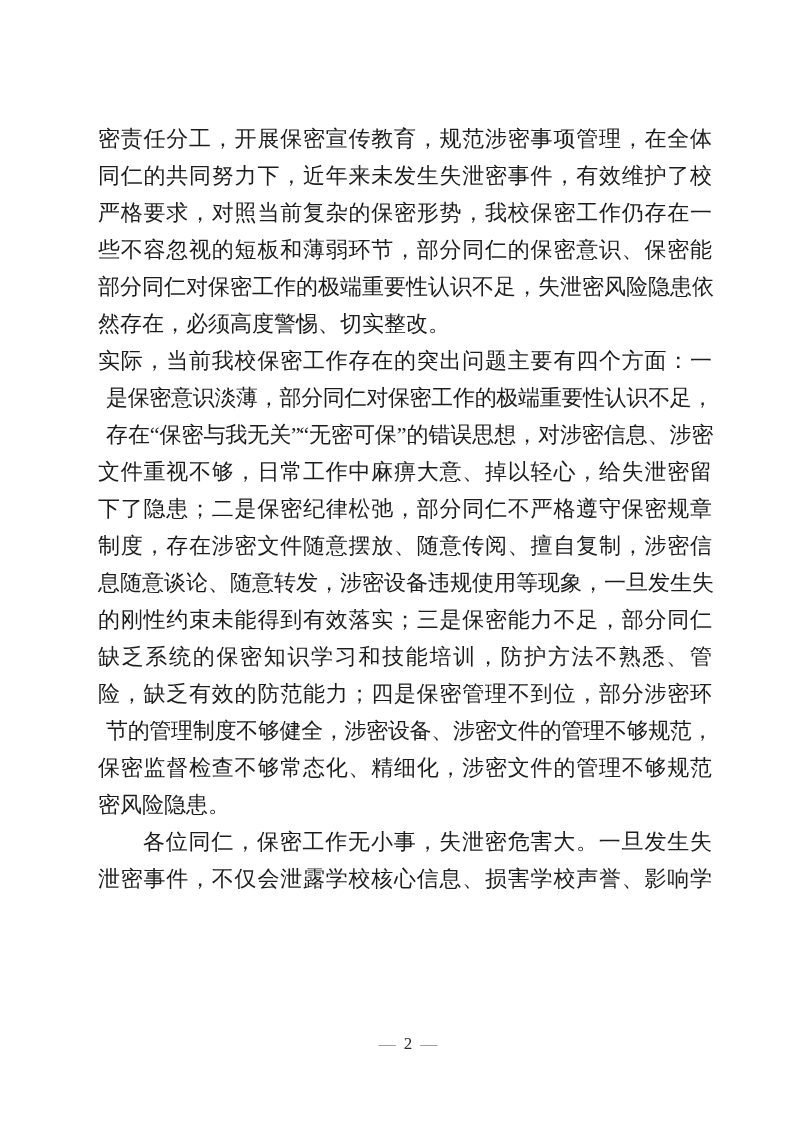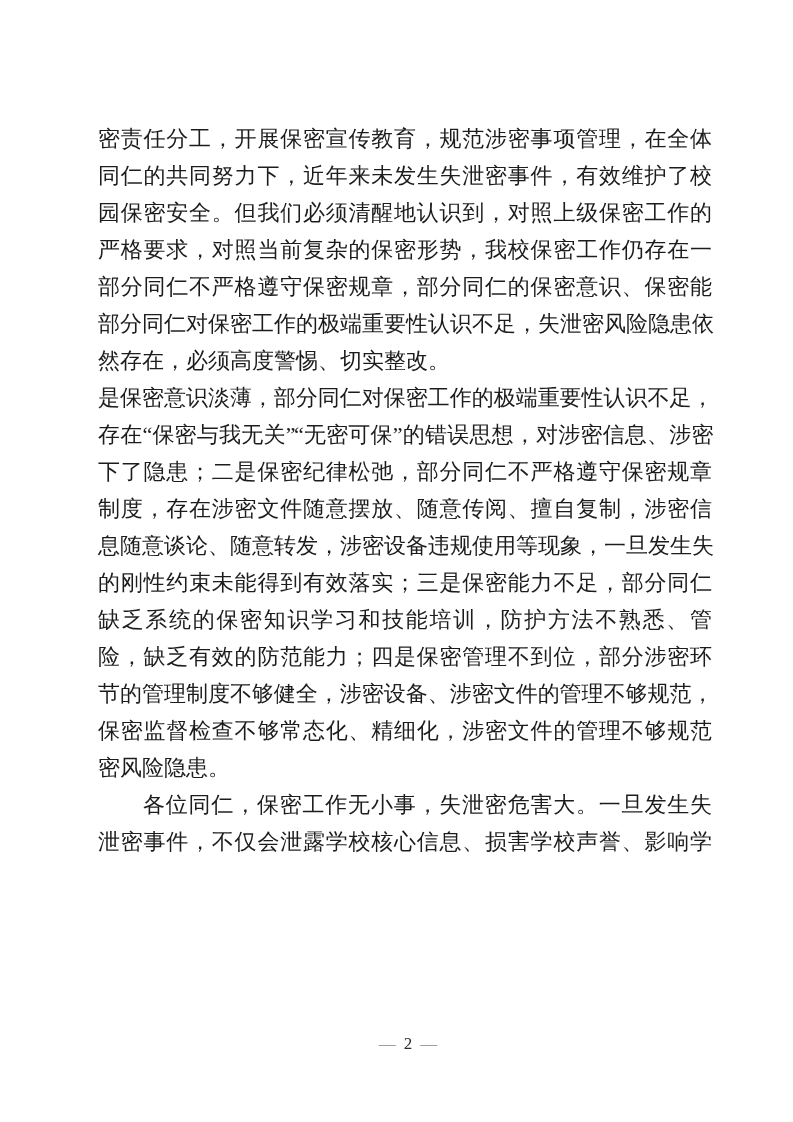--- a/index.html
+++ b/index.html
@@ -32,20 +32,21 @@
     white-space: nowrap;
   }
   .line.indent {
     padding-left: 45px;
   }
   .line.para-end {
     text-align-last: left;
   }
   .line.tight {
     letter-spacing: -1.5px;
+    margin-left: 8px;
   }
   .footer {
     position: absolute;
     top: 1033px;
     left: 0;
     width: 100%;
     text-align: center;
     font-size: 17px;
     line-height: 22px;
     color: #2b2b2b;
@@ -59,27 +60,28 @@
   }
 </style>
 </head>
 <body>
 
 <div class="page">
 
   <div class="text-block">
     <div class="line">密责任分工，开展保密宣传教育，规范涉密事项管理，在全体</div>
     <div class="line">同仁的共同努力下，近年来未发生失泄密事件，有效维护了校</div>
-    <div class="line">园保密安全。但我们必须清醒地认识到，对照上级保密工作的</div>
     <div class="line">严格要求，对照当前复杂的保密形势，我校保密工作仍存在一</div>
-    <div class="line">部分同仁不严格遵守保密规章，部分同仁的保密意识、保密能</div>
+    <div class="line">些不容忽视的短板和薄弱环节，部分同仁的保密意识、保密能</div>
     <div class="line">部分同仁对保密工作的极端重要性认识不足，失泄密风险隐患依</div>
     <div class="line para-end">然存在，必须高度警惕、切实整改。</div>
+    <div class="line">实际，当前我校保密工作存在的突出问题主要有四个方面：一</div>
     <div class="line tight">是保密意识淡薄，部分同仁对保密工作的极端重要性认识不足，</div>
     <div class="line tight">存在“保密与我无关”“无密可保”的错误思想，对涉密信息、涉密</div>
+    <div class="line">文件重视不够，日常工作中麻痹大意、掉以轻心，给失泄密留</div>
     <div class="line">下了隐患；二是保密纪律松弛，部分同仁不严格遵守保密规章</div>
     <div class="line">制度，存在涉密文件随意摆放、随意传阅、擅自复制，涉密信</div>
     <div class="line">息随意谈论、随意转发，涉密设备违规使用等现象，一旦发生失</div>
     <div class="line">的刚性约束未能得到有效落实；三是保密能力不足，部分同仁</div>
     <div class="line">缺乏系统的保密知识学习和技能培训，防护方法不熟悉、管</div>
     <div class="line">险，缺乏有效的防范能力；四是保密管理不到位，部分涉密环</div>
     <div class="line tight">节的管理制度不够健全，涉密设备、涉密文件的管理不够规范，</div>
     <div class="line">保密监督检查不够常态化、精细化，涉密文件的管理不够规范</div>
     <div class="line para-end">密风险隐患。</div>
     <div class="line indent">各位同仁，保密工作无小事，失泄密危害大。一旦发生失</div>

